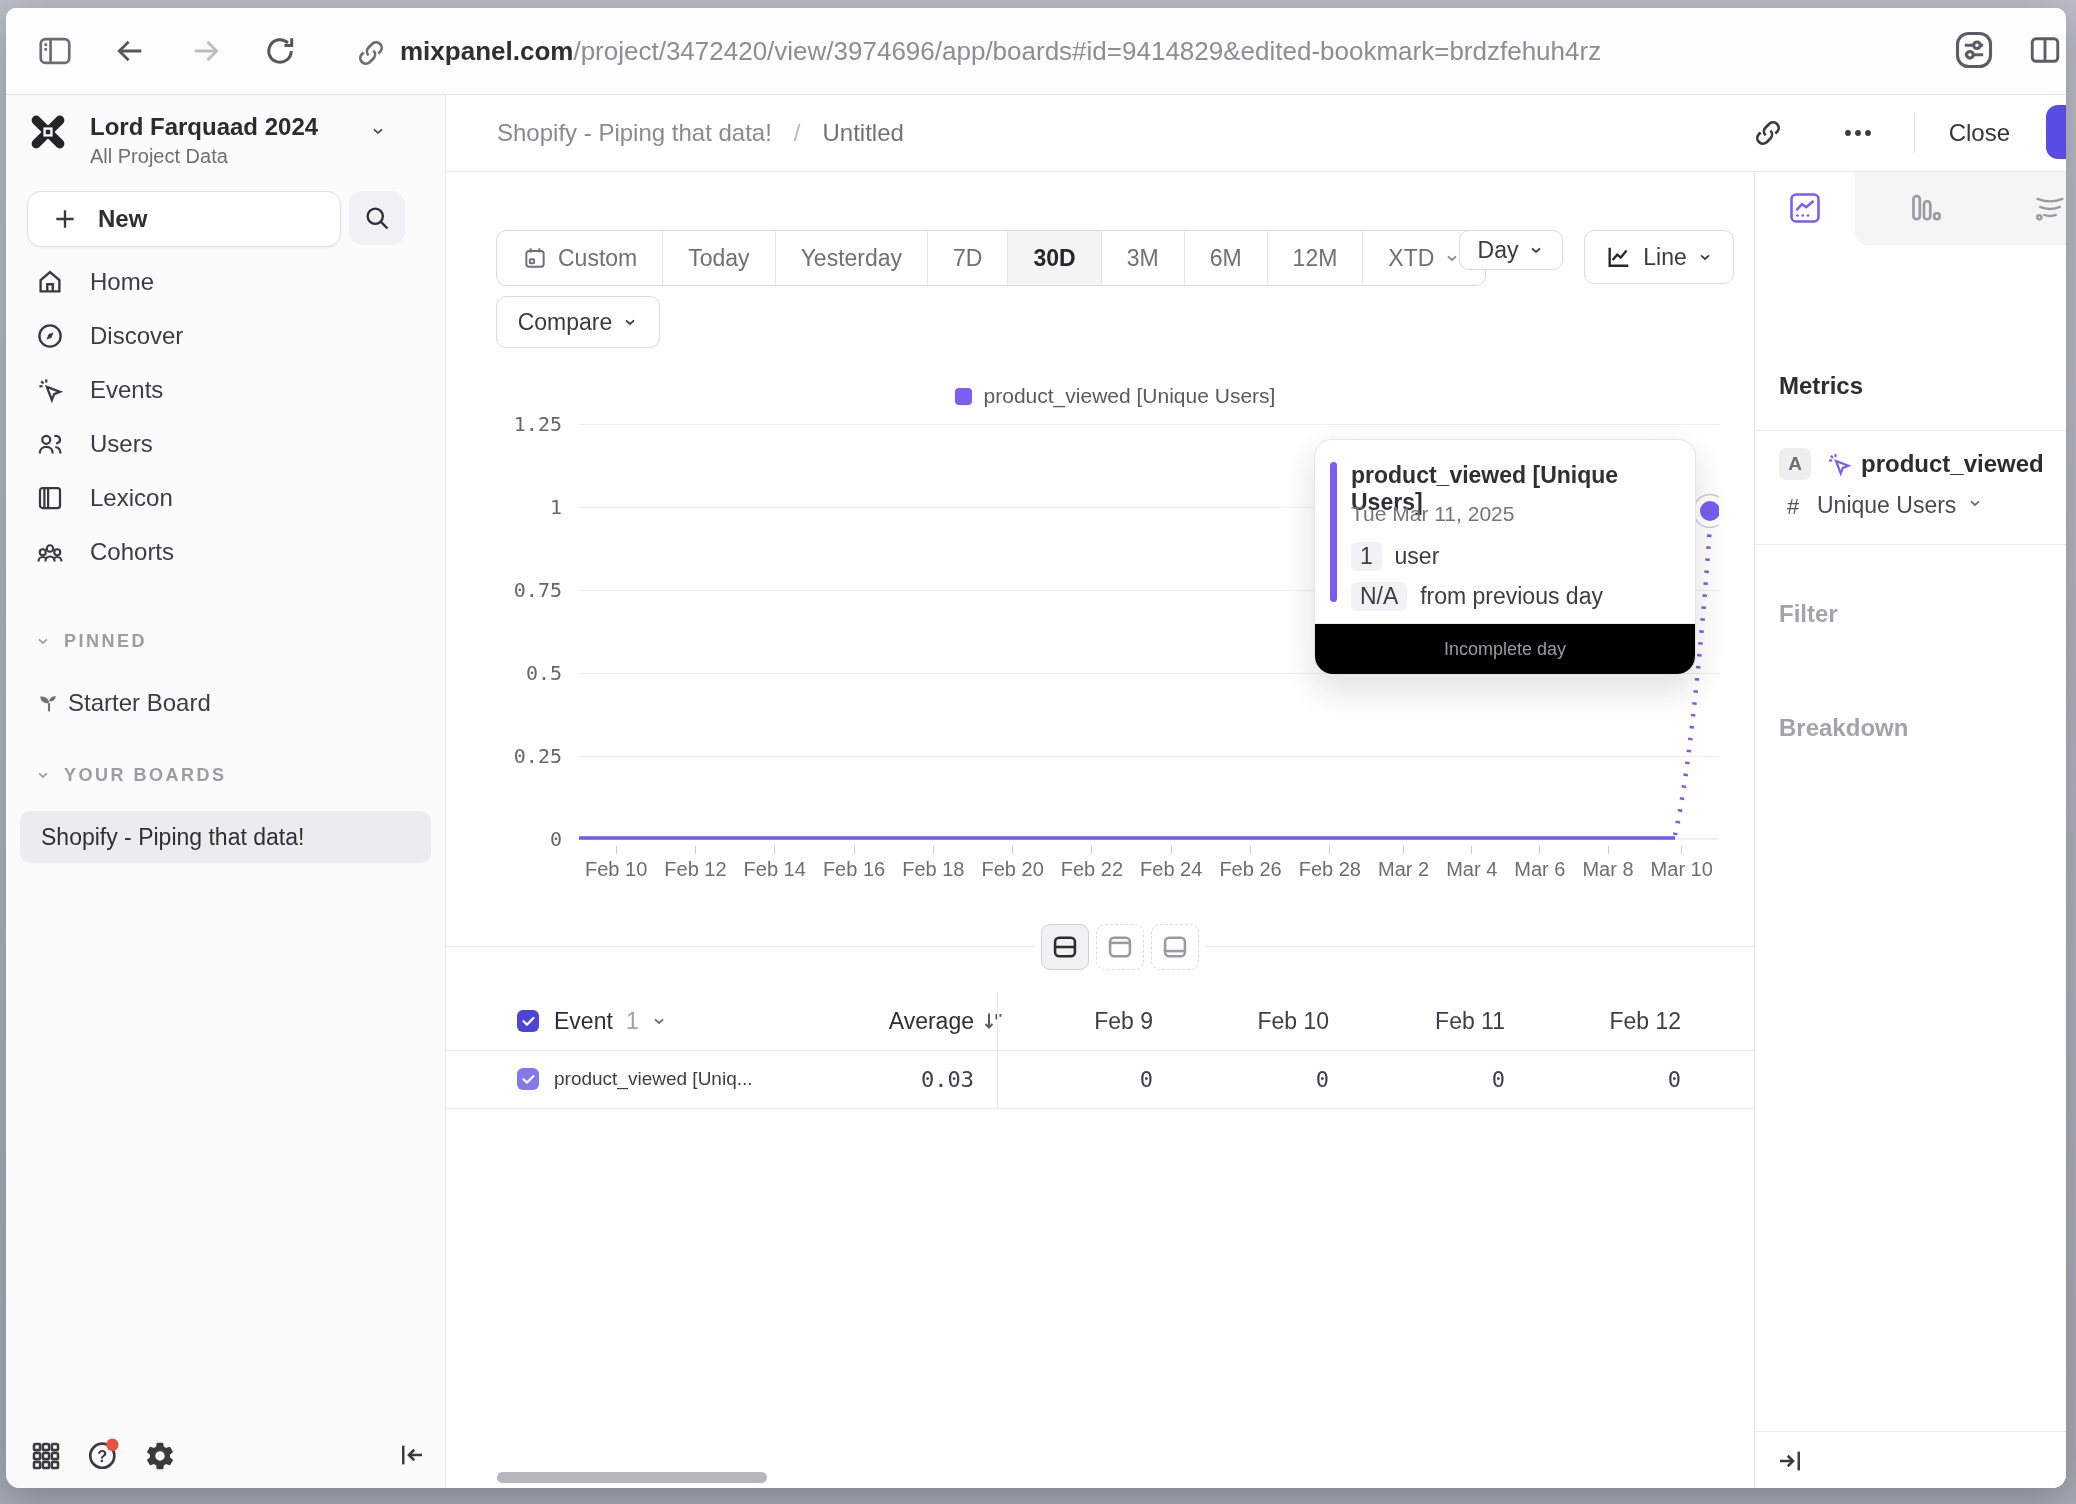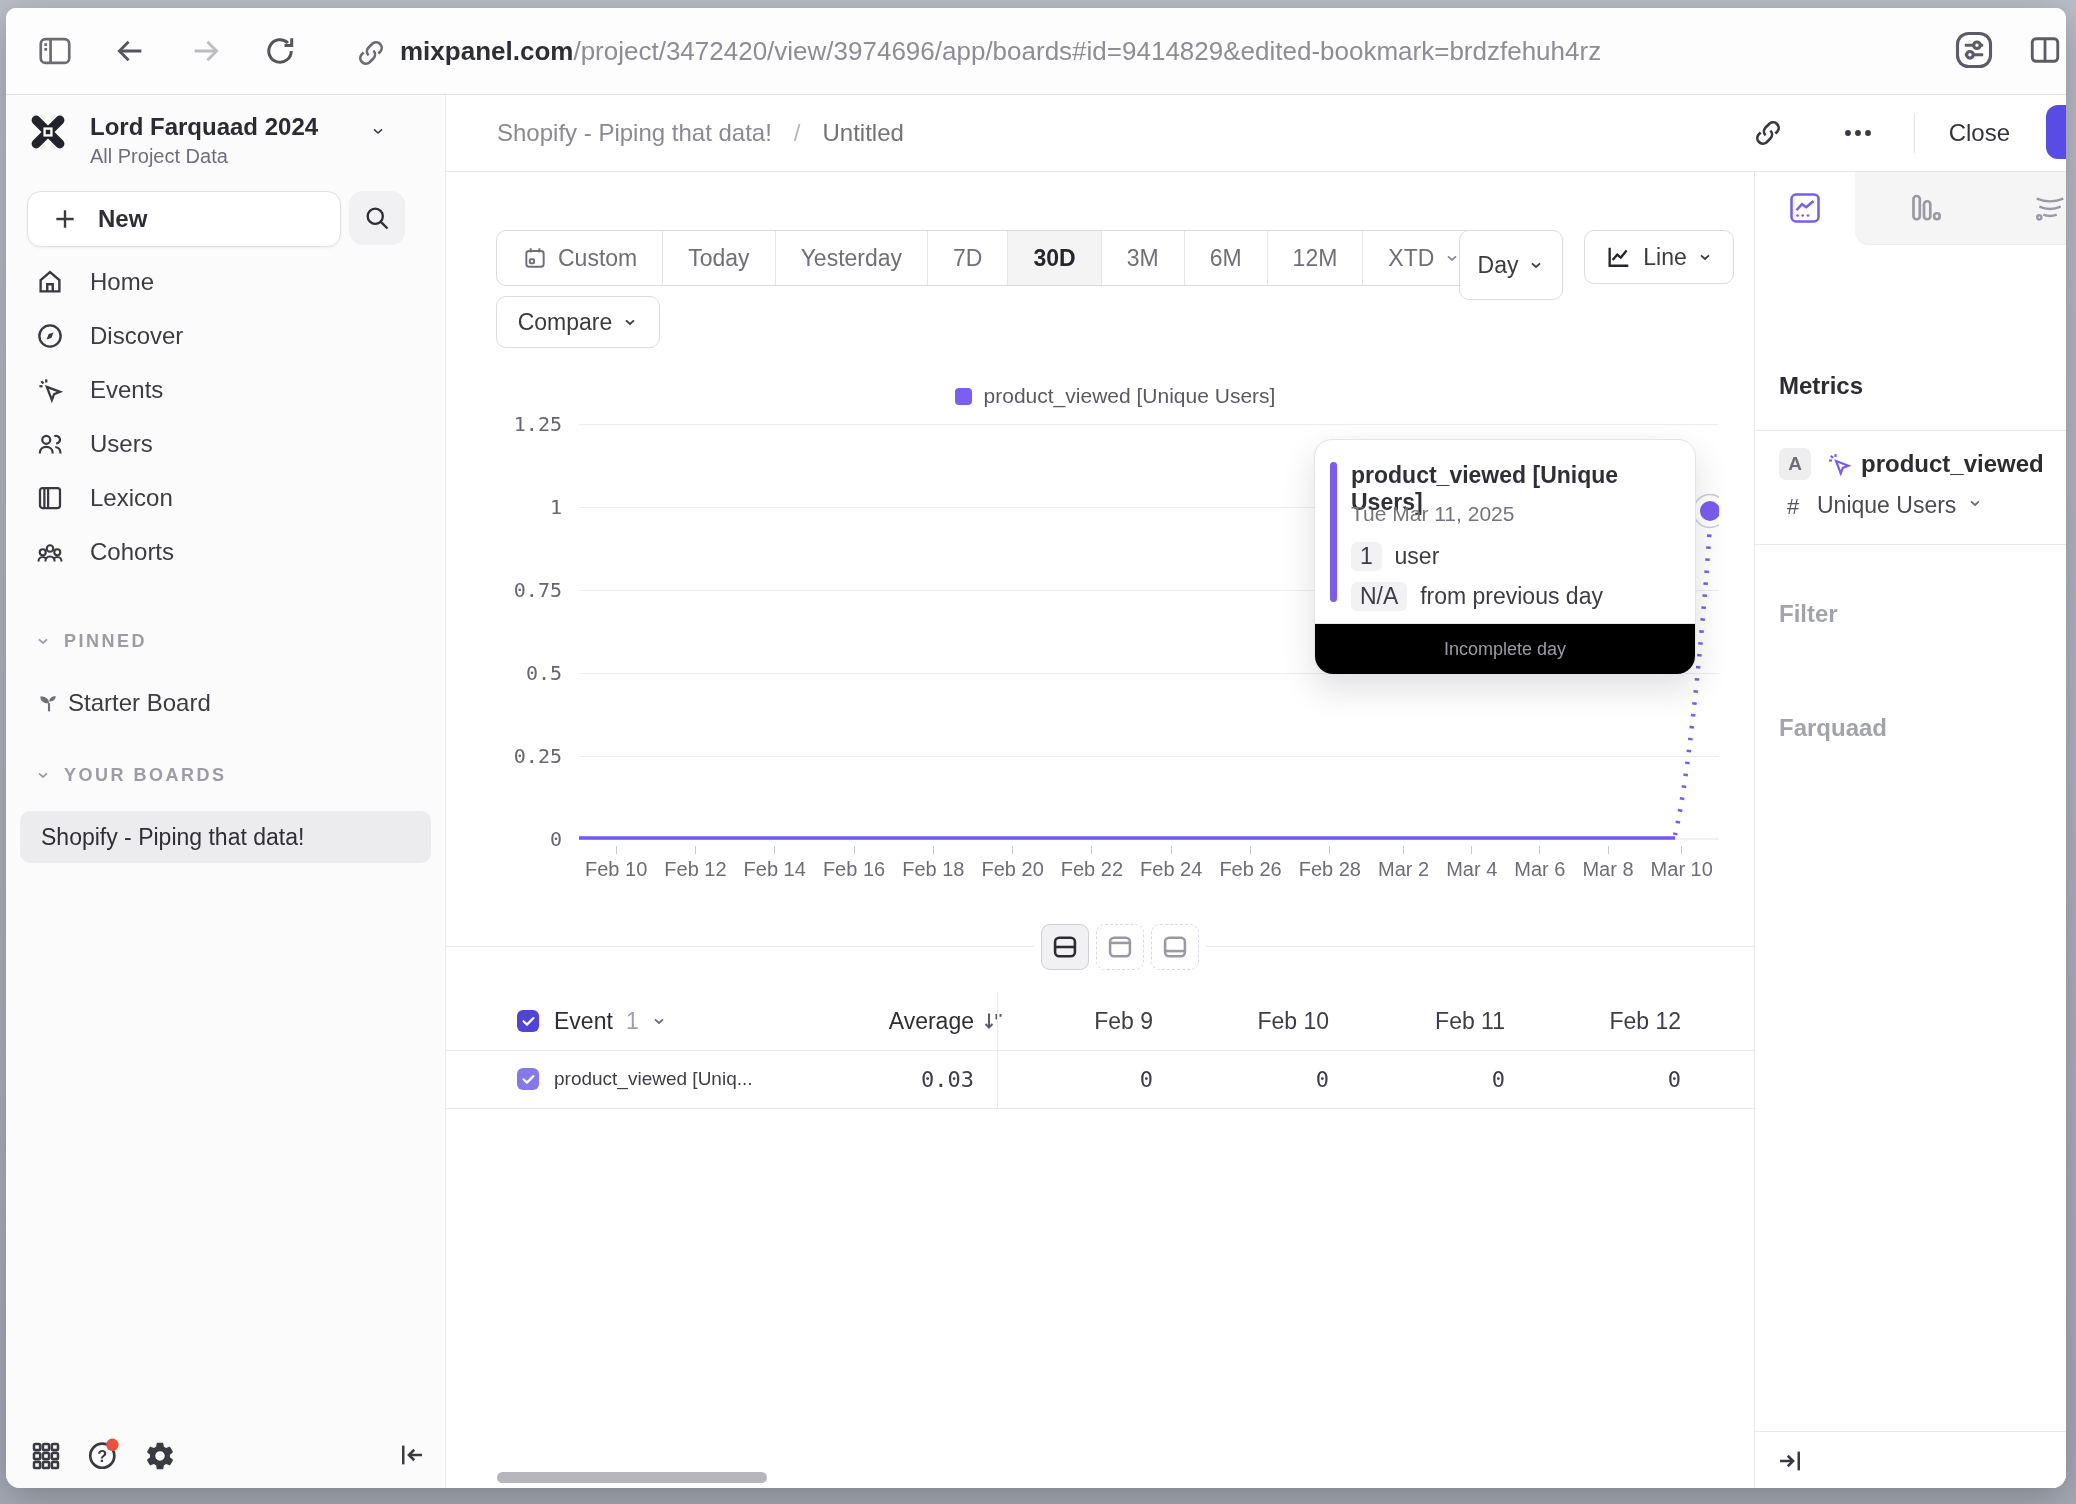--- a/index.html
+++ b/index.html
@@ -343,21 +343,21 @@
                   <span>12M</span>
                 </span>
               <span class="seg">
                 <span>XTD</span>
                 <svg class="chev" width="16" height="16" viewBox="0 0 24 24" fill="none" stroke="#8a8a92" stroke-width="2.6">
                     <polyline points="6,9.5 12,15 18,9.5"></polyline>
                   </svg>
               </span>
             </div>
 
-            <div class="pillbtn" style="position:absolute;left:1013px;top:58px;width:104px;height:70px;box-sizing:border-box">
+            <div class="pillbtn" style="position:absolute;left:1013px;top:58px;width:104px;height:40px;box-sizing:border-box">
               <span>Day</span>
               <svg class="chev" width="16" height="16" viewBox="0 0 24 24" fill="none" stroke="#3a3a41" stroke-width="2.6">
                   <polyline points="6,9.5 12,15 18,9.5"></polyline>
                 </svg>
             </div>
             <div class="pillbtn" style="position:absolute;left:1138px;top:58px;width:150px;height:54px;box-sizing:border-box">
               <svg width="28" height="28" viewBox="0 0 24 24" fill="none" stroke="#26262c" stroke-width="2">
                   <path d="M4 4 V19.5 H20"></path>
                   <polyline points="6.5,14.5 10.5,10 13.5,12.5 18.5,6.5"></polyline>
                 </svg>
@@ -584,21 +584,21 @@
             <span style="position:absolute;left:32px;top:322px;font-size:22px;color:#55555e">#</span>
             <span style="position:absolute;left:62px;top:320px;font-size:23px;color:#4a4a53">Unique Users</span>
             <span style="position:absolute;left:212px;top:323px;color:#6b6b73">
                 <svg class="chev" width="17" height="17" viewBox="0 0 24 24" fill="none" stroke="currentColor" stroke-width="2.6">
                   <polyline points="6,9.5 12,15 18,9.5"></polyline>
                 </svg>
               </span>
             <div style="position:absolute;left:0;right:0;top:372px;height:1px;background:#e9e9ec"></div>
 
             <div class="pmuted" style="position:absolute;left:24px;top:428px">Filter</div>
-            <div class="pmuted" style="position:absolute;left:24px;top:542px">Farquaad</div>
+            <div class="pmuted" style="position:absolute;left:24px;top:542px">Breakdown</div>
 
             <div style="position:absolute;left:0;right:0;bottom:56px;height:1px;background:#e9e9ec"></div>
             <span style="position:absolute;left:20px;bottom:12px">
               <svg width="30" height="30" viewBox="0 0 24 24" fill="none" stroke="#3a3a41" stroke-width="2">
                   <line x1="19" y1="4.5" x2="19" y2="19.5"></line>
                   <line x1="4" y1="12" x2="14.5" y2="12"></line>
                   <polyline points="10.2,7.8 14.5,12 10.2,16.2"></polyline>
                 </svg>
             </span>
           </div>

